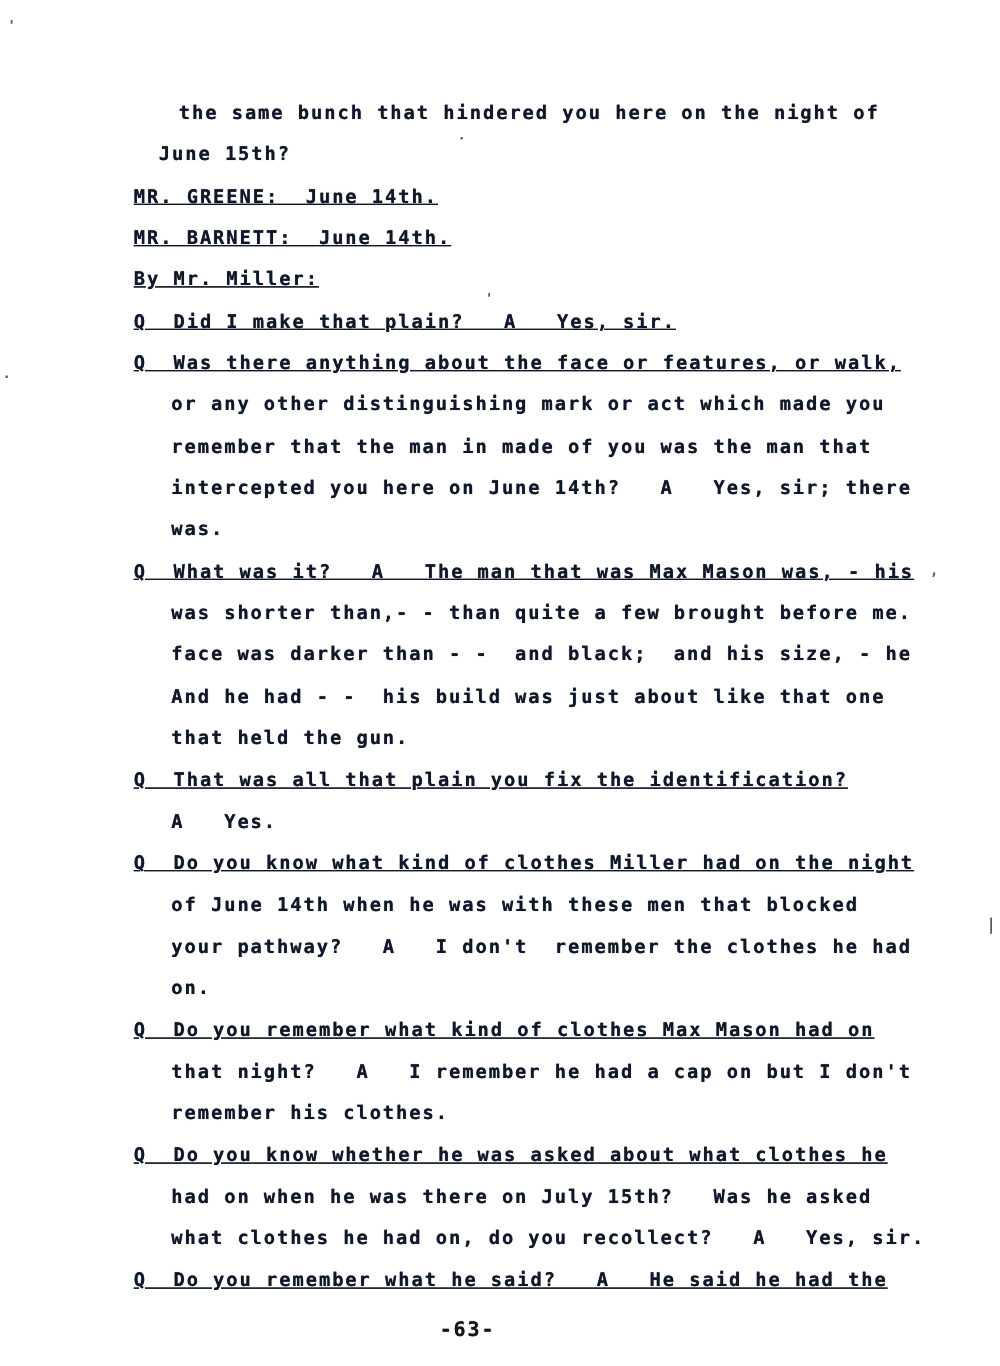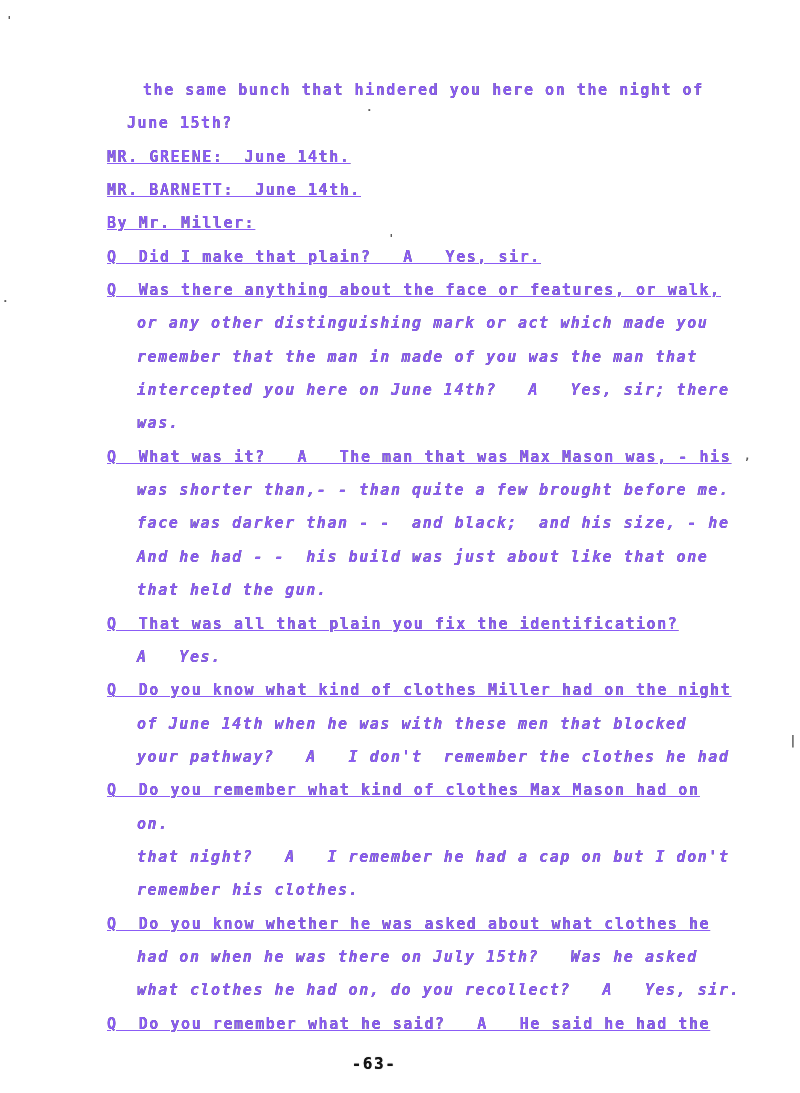--- a/index.html
+++ b/index.html
@@ -20,27 +20,27 @@
     padding-top: 74px;
     box-sizing: border-box;
   }
   .line {
     font-family: "DejaVu Sans Mono", "Liberation Mono", monospace;
     font-size: 15px;
     font-weight: 700;
     letter-spacing: 1.55px;
     line-height: 33.35px;
     height: 33.35px;
-    color: #8b5cf6;
+    color: #0f172a;
     white-space: pre;
     text-shadow: 0 0 0.6px rgba(10,10,10,0.85);
   }
   
   .ind-m  { margin-left: 107px; text-decoration: underline; } 
-  .ind-c  { margin-left: 137px; font-style: italic; } 
+  .ind-c  { margin-left: 137px; } 
   .ind-c2 { margin-left: 143px; } 
   .ind-c3 { margin-left: 127px; } 
   .pagenum {
     margin-top: 13px;
     width: 100%;
     text-align: center;
     position: relative;
     left: -26px;
     font-family: "DejaVu Sans Mono", "Liberation Mono", monospace;
     font-size: 16px;
@@ -77,22 +77,22 @@
   <div class="line ind-m">Q  What was it?   A   The man that was Max Mason was, - his</div>
   <div class="line ind-c">was shorter than,- - than quite a few brought before me.</div>
   <div class="line ind-c">face was darker than - -  and black;  and his size, - he</div>
   <div class="line ind-c">And he had - -  his build was just about like that one</div>
   <div class="line ind-c">that held the gun.</div>
   <div class="line ind-m">Q  That was all that plain you fix the identification?</div>
   <div class="line ind-c">A   Yes.</div>
   <div class="line ind-m">Q  Do you know what kind of clothes Miller had on the night</div>
   <div class="line ind-c">of June 14th when he was with these men that blocked</div>
   <div class="line ind-c">your pathway?   A   I don't  remember the clothes he had</div>
+  <div class="line ind-c">on.</div>
   <div class="line ind-m">Q  Do you remember what kind of clothes Max Mason had on</div>
-  <div class="line ind-c">on.</div>
   <div class="line ind-c">that night?   A   I remember he had a cap on but I don't</div>
   <div class="line ind-c">remember his clothes.</div>
   <div class="line ind-m">Q  Do you know whether he was asked about what clothes he</div>
   <div class="line ind-c">had on when he was there on July 15th?   Was he asked</div>
   <div class="line ind-c">what clothes he had on, do you recollect?   A   Yes, sir.</div>
   <div class="line ind-m">Q  Do you remember what he said?   A   He said he had the</div>
 
   <div class="pagenum">-63-</div>
 
   <span class="art" style="left:6px; top:14px;">'</span>

